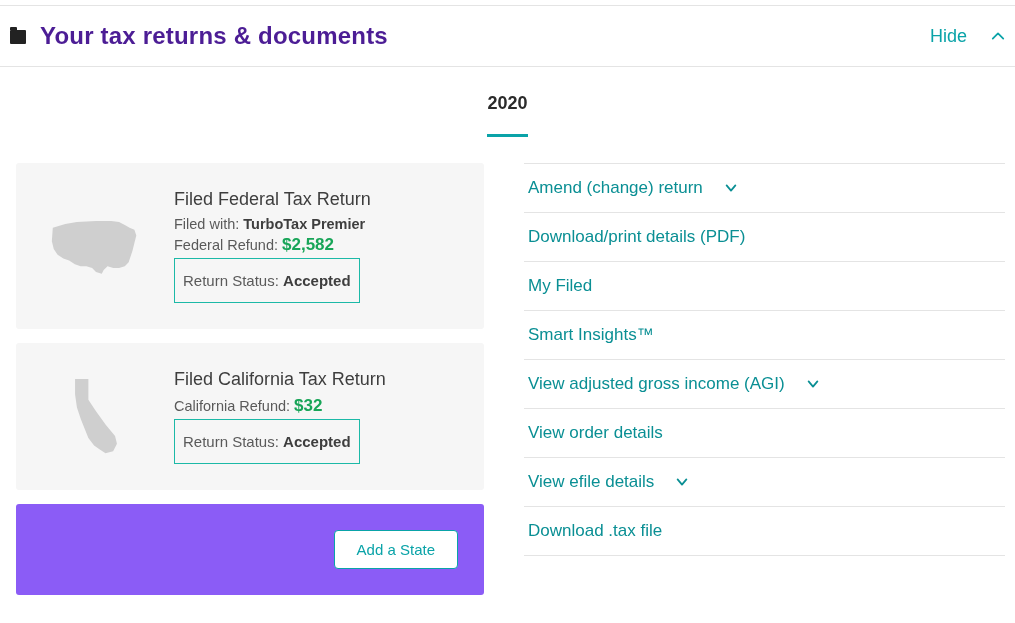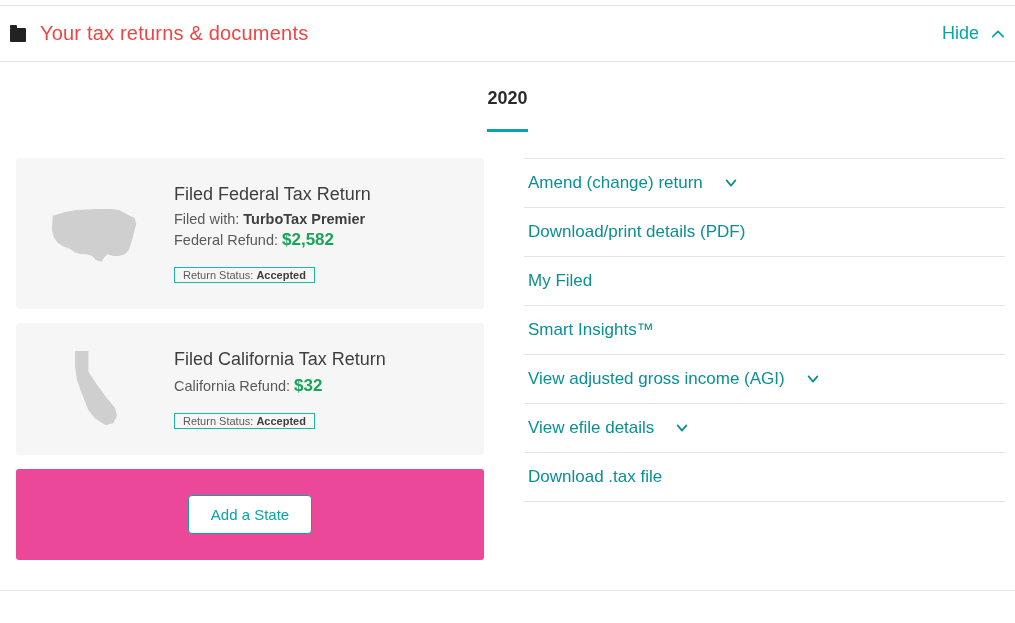--- a/index.html
+++ b/index.html
@@ -41,29 +41,29 @@
   }
   .folder-icon::before {
     content: "";
     position: absolute;
     top: -3px; left: 0;
     width: 7px; height: 3px;
     background: #222;
     border-radius: 1px 1px 0 0;
   }
   .section-title {
-    font-size: 20px;
-    font-weight: 400;
-    color: #ef4444;
+    font-size: 24px;
+    font-weight: 700;
+    color: #4c1d95;
     letter-spacing: 0.2px;
   }
   .hide-toggle {
     display: flex;
     align-items: center;
-    gap: 12px;
+    gap: 24px;
     color: #0aa3a8;
     font-size: 18px;
     cursor: pointer;
   }
   .chevron-up {
     width: 14px; height: 14px;
     display: inline-block;
   }
   .chevron-up svg, .chevron-down svg { display:block; }
 
@@ -117,33 +117,33 @@
   }
   .card-line b { color:#3e3e3e; font-weight:600; }
   .refund-amt {
     color: #18a558;
     font-weight: 700;
     font-size: 17px;
   }
   .status-box {
     display: inline-block;
     border: 1.5px solid #1cb9a7;
-    padding: 1px 8px;
-    font-size: 11px;
+    padding: 13px 8px;
+    font-size: 15px;
     color: #5a5a5a;
-    margin-top: 14px;
+    margin-top: 0;
   }
   .status-box b { color:#3e3e3e; font-weight:600; }
 
   .add-state-card {
-    background: #ec4899;
+    background: #8b5cf6;
     border-radius: 3px;
     padding: 26px;
     display:flex;
-    justify-content:center;
+    justify-content:flex-end;
   }
   .add-state-btn {
     border: 1.5px solid #0aa3a8;
     color: #0aa3a8;
     background: #fff;
     border-radius: 4px;
     padding: 10px 22px;
     font-size: 15px;
     cursor: pointer;
   }
@@ -266,20 +266,23 @@
         </div>
         <div class="link-row">
           <span class="link-label">View adjusted gross income (AGI)</span>
           <span class="chevron-down">
             <svg viewBox="0 0 16 16" width="14" height="14">
               <path d="M3 5 L8 11 L13 5" stroke="#0a8f94" stroke-width="2" fill="none" stroke-linecap="round" stroke-linejoin="round"></path>
             </svg>
           </span>
         </div>
         <div class="link-row">
+          <span class="link-label">View order details</span>
+        </div>
+        <div class="link-row">
           <span class="link-label">View efile details</span>
           <span class="chevron-down">
             <svg viewBox="0 0 16 16" width="14" height="14">
               <path d="M3 5 L8 11 L13 5" stroke="#0a8f94" stroke-width="2" fill="none" stroke-linecap="round" stroke-linejoin="round"></path>
             </svg>
           </span>
         </div>
         <div class="link-row">
           <span class="link-label">Download .tax file</span>
         </div>

